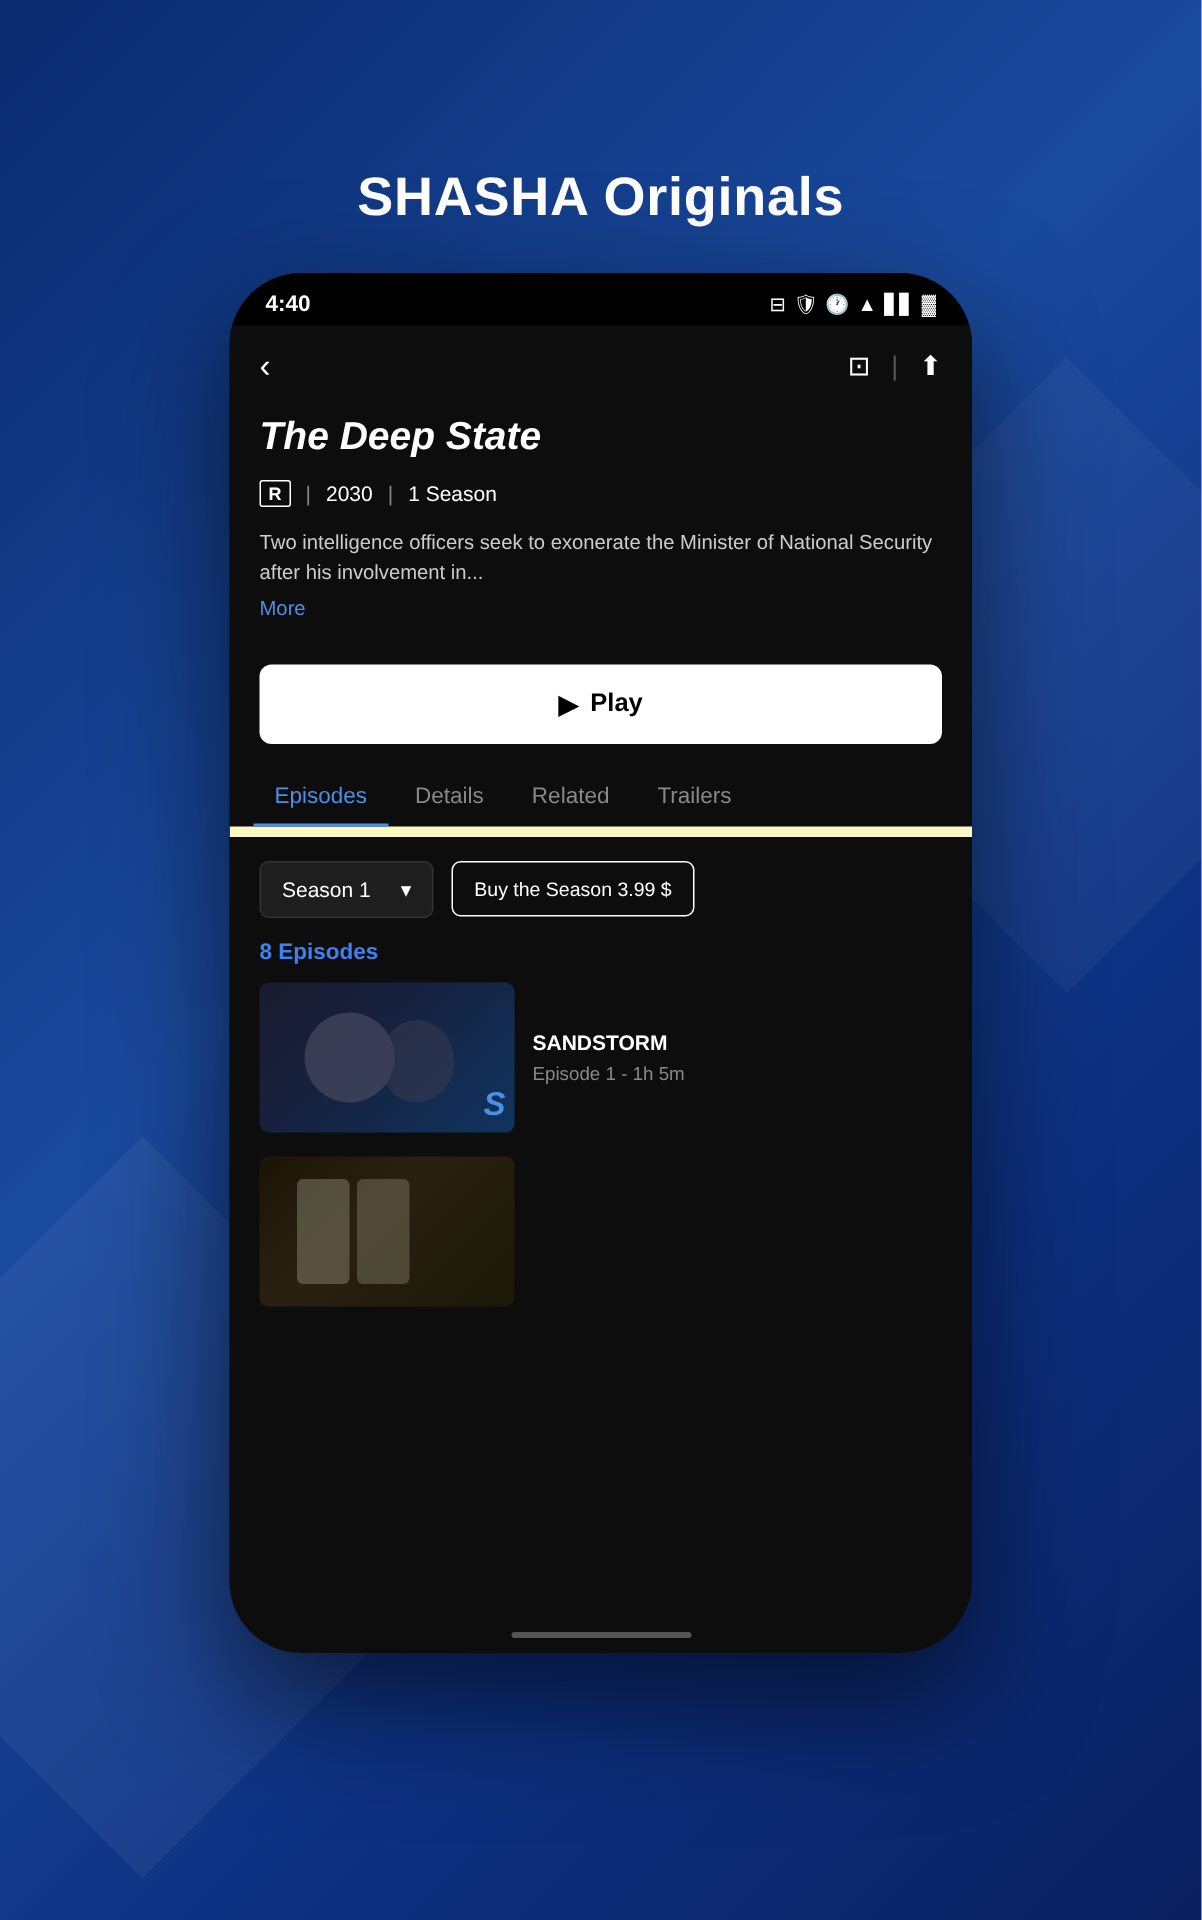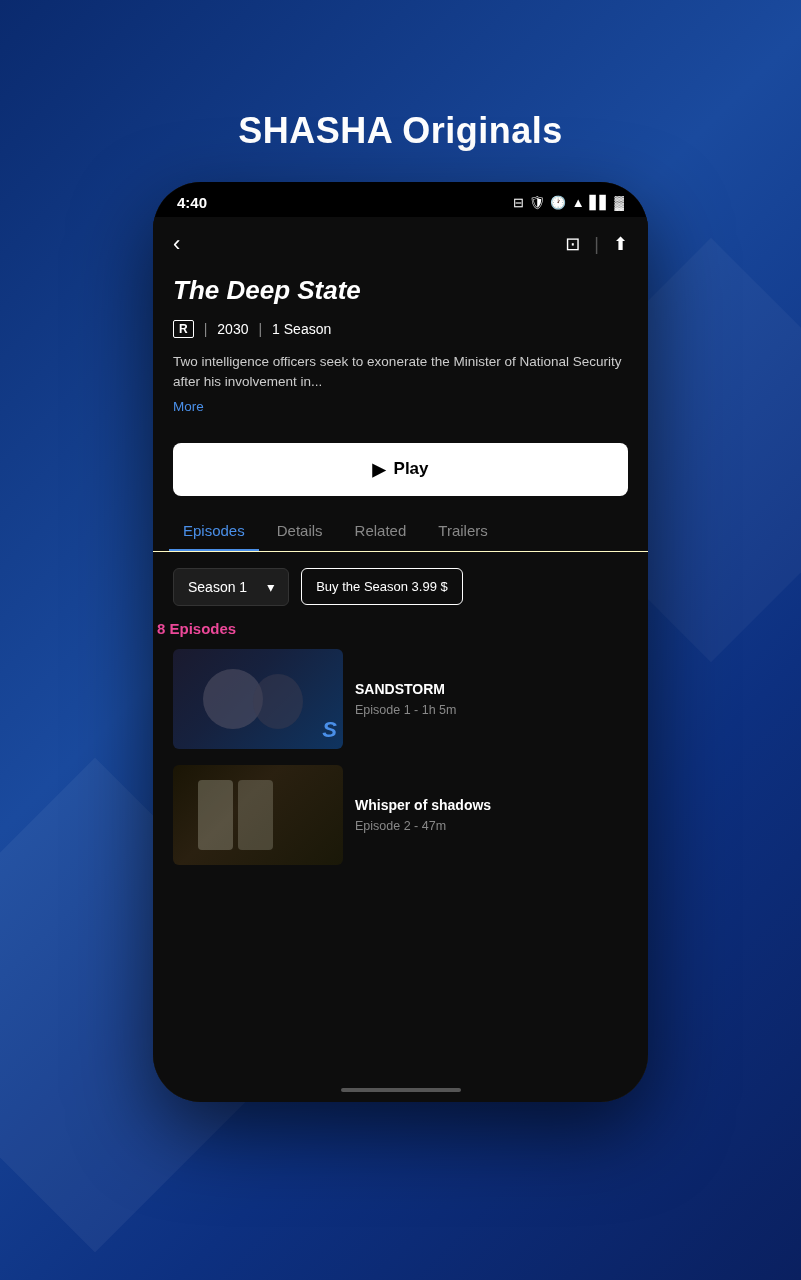--- a/index.html
+++ b/index.html
@@ -174,21 +174,21 @@
       display: flex;
       align-items: center;
       justify-content: center;
       gap: 8px;
       cursor: pointer;
     }
     
     .tabs {
       display: flex;
       padding: 0 16px;
-      border-bottom: 1px solid #fef9c3;
+      border-bottom: 7px solid #fef9c3;
       gap: 4px;
     }
     .tab {
       color: #888;
       font-size: 15px;
       font-weight: 500;
       padding: 10px 14px;
       cursor: pointer;
       border-bottom: 2px solid transparent;
     }
@@ -228,24 +228,24 @@
       border-radius: 6px;
       padding: 10px 14px;
       color: white;
       font-size: 13px;
       font-weight: 400;
       cursor: pointer;
       white-space: nowrap;
     }
     
     .episodes-count {
-      color: #ec4899;
+      color: #3b82f6;
       font-size: 15px;
       font-weight: 600;
-      padding: 4px 4px 12px;
+      padding: 4px 20px 12px;
     }
     
     .episode-item {
       display: flex;
       gap: 12px;
       padding: 0 20px 16px;
     }
     .episode-thumb {
       width: 170px;
       height: 100px;
@@ -422,28 +422,20 @@
           <span>Episode 1</span>
           <span> - </span>
           <span>1h 5m</span>
         </div>
       </div>
     </div>
 
     <div class="episode-item">
       <div class="episode-thumb thumb-ep2">
       </div>
-      <div class="episode-info">
-        <div class="episode-name">Whisper of shadows</div>
-        <div class="episode-meta">
-          <span>Episode 2</span>
-          <span> - </span>
-          <span>47m</span>
-        </div>
-      </div>
     </div>
 
     <div style="height: 20px;"></div>
   </div>
 
   <div class="home-indicator">
     <div class="home-bar"></div>
   </div>
 </div>
 

